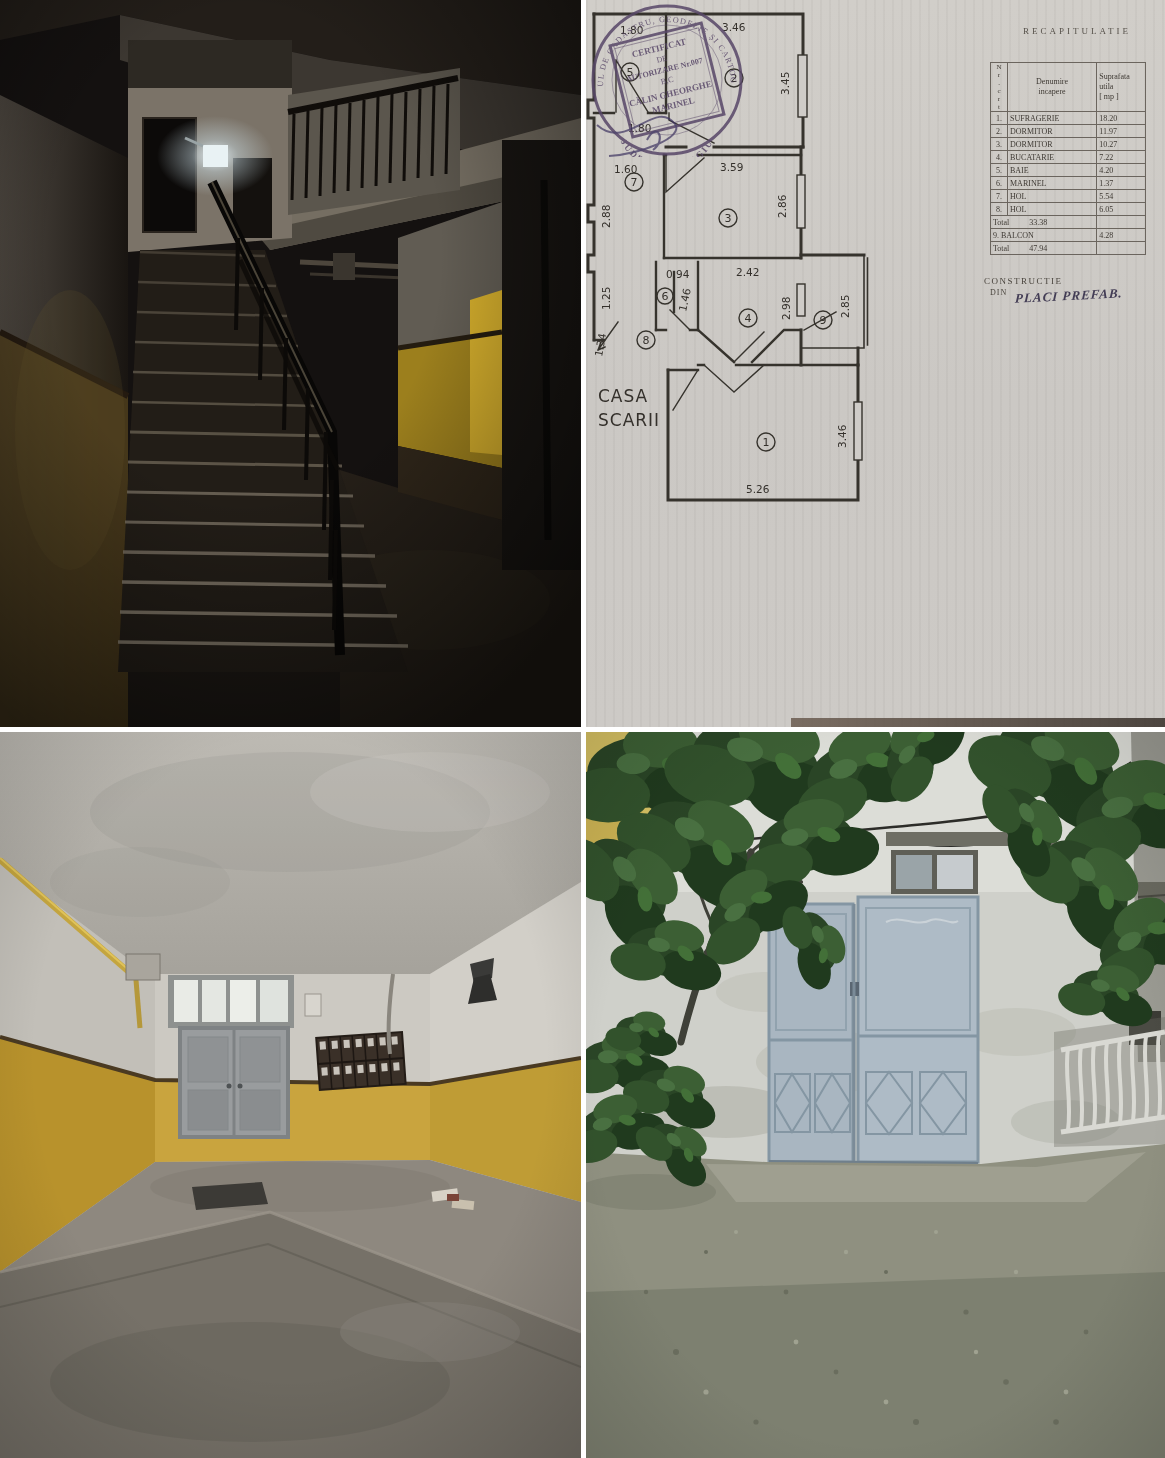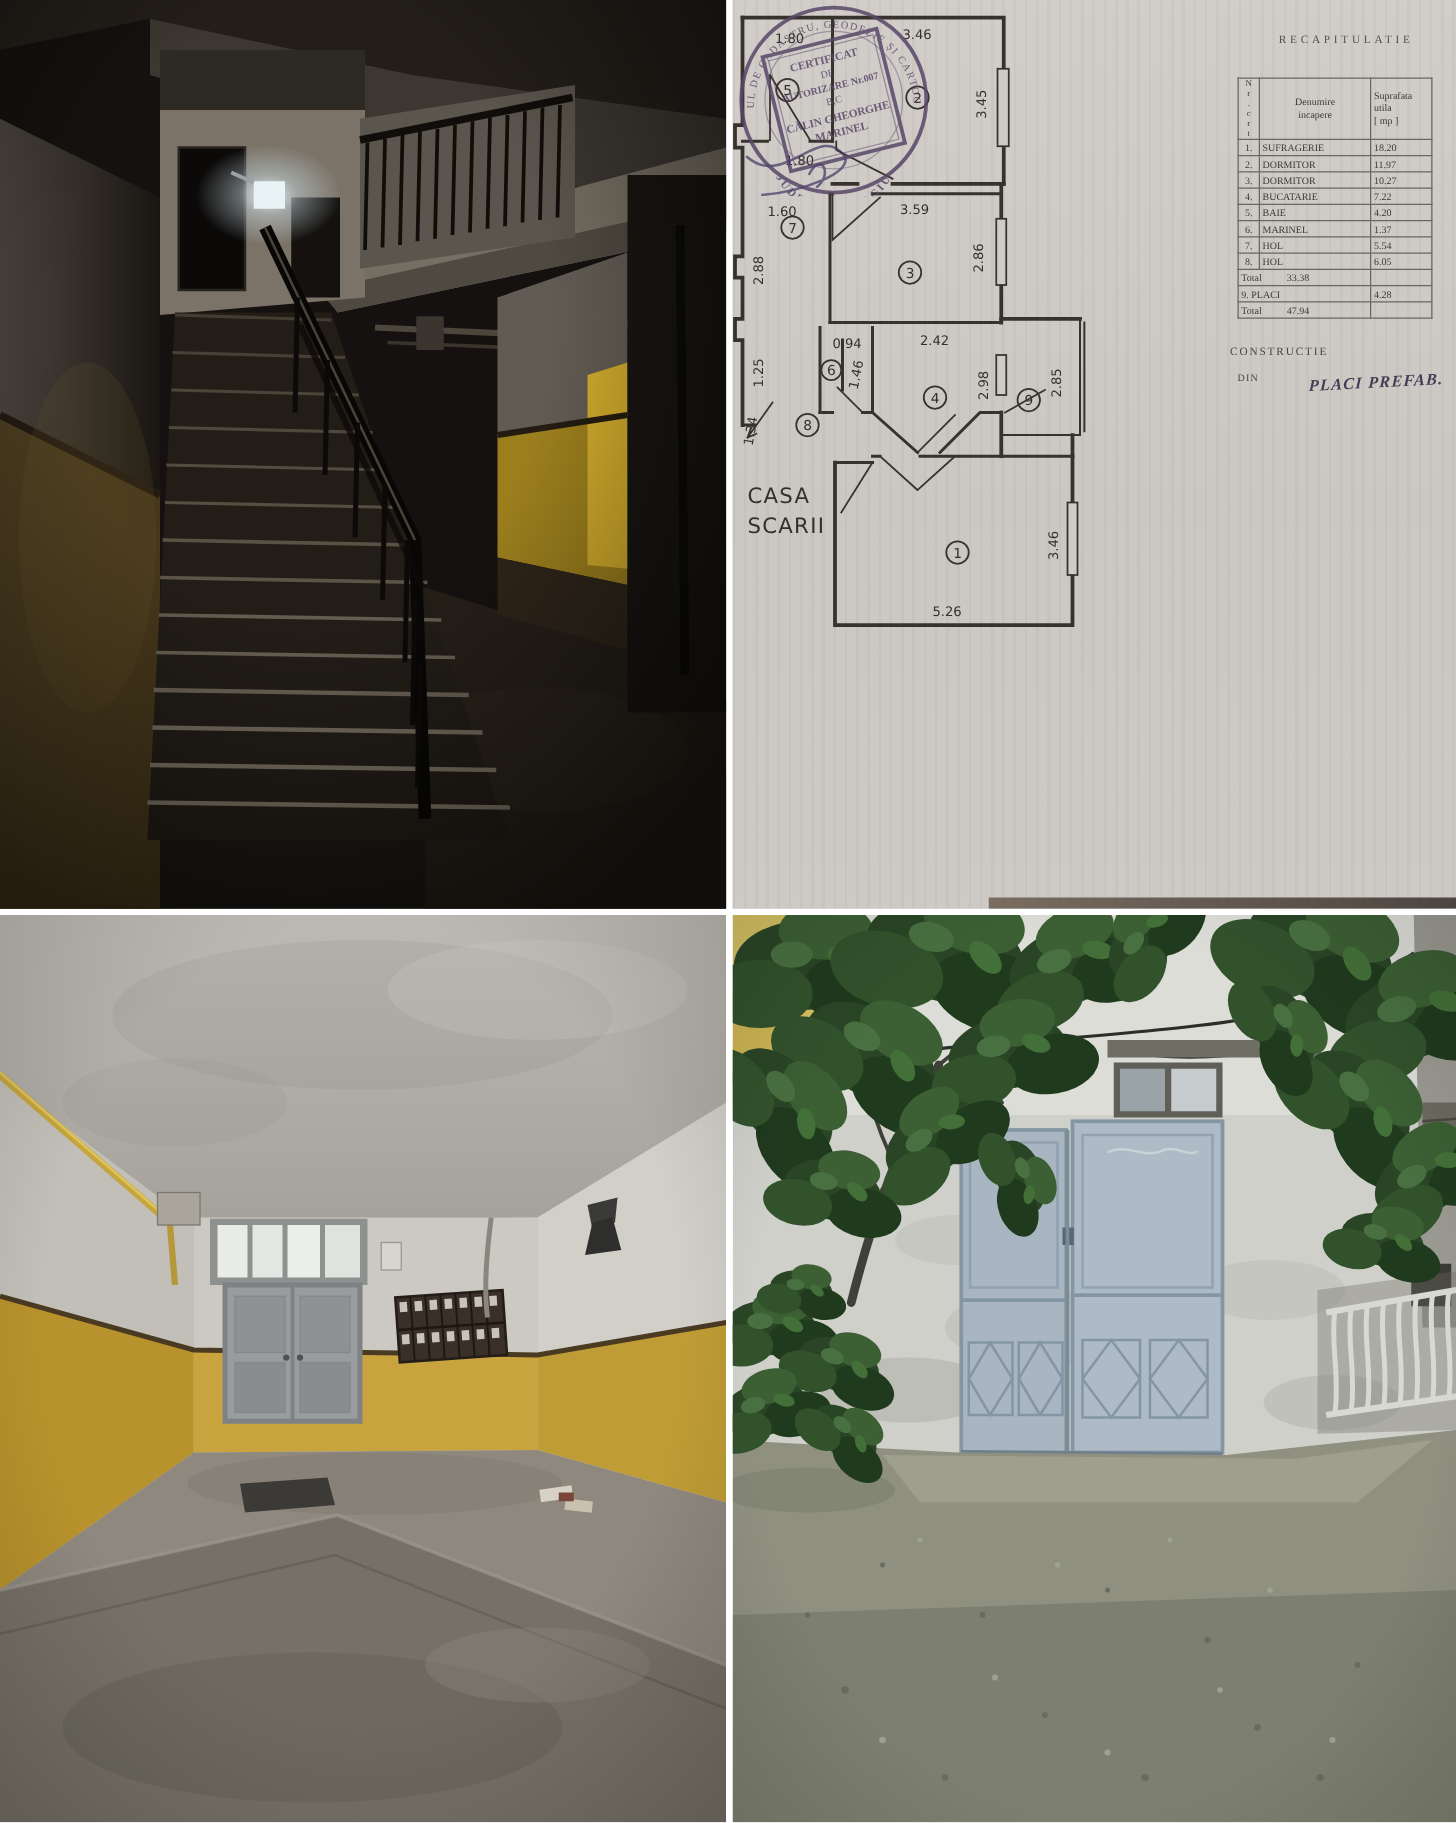--- a/index.html
+++ b/index.html
@@ -20,21 +20,21 @@
   .rec-table td{border:1px solid #6b655e;padding:0 2px;height:12px;}
   .rec-table .th{white-space:pre-line;text-align:center;vertical-align:middle;line-height:1.25;}
   .rec-table .nrcol{width:13px;text-align:center;}
   .rec-table .namecol{width:90px;}
   .rec-table .areacol{width:46px;text-align:left;}
   .rec-table .vert{font-size:7px;line-height:1.15;}
   .tot-val{display:inline-block;margin-left:20px;}
   .construction{position:absolute;left:398px;top:276px;width:175px;color:#4a453e;
     font-family:"Liberation Serif",serif;}
   .construction .c1{text-align:left;font-size:9px;letter-spacing:1.5px;}
-  .construction .c2{margin-top:12px;font-size:8px;display:flex;align-items:flex-start;gap:32px;}
+  .construction .c2{margin-top:2px;font-size:8px;display:flex;align-items:flex-start;}
   .construction .din{margin-left:6px;letter-spacing:1px;}
   .handwrite{display:inline-block;margin-left:8px;font-size:13px;font-style:italic;
     letter-spacing:1px;color:#433d55;transform:rotate(-3deg) skewX(-6deg);font-weight:bold;}
   .scan-strip{position:absolute;left:205px;bottom:0;width:374px;height:9px;opacity:.85;
     background:linear-gradient(90deg,#6b5c50,#362e28);}
   .plan-svg{left:0;top:40px;}
   .stamp-svg{left:412px;top:570px;}
 
   .plan-ink{stroke:#36332d;fill:none;stroke-linecap:square;}
   .dim{font-family:"DejaVu Sans",sans-serif;font-size:10.5px;fill:#34302b;}
@@ -224,21 +224,21 @@
       <tr>
         <td class="nrcol">8.</td>
         <td class="namecol">HOL</td>
         <td class="areacol">6.05</td>
       </tr>
       <tr>
         <td colspan="2"><span>Total</span><span class="tot-val">33.38</span></td>
         <td class="areacol"></td>
       </tr>
       <tr>
-        <td colspan="2"><span>9.</span> <span>PLACI</span></td>
+        <td colspan="2"><span>9.</span> <span>BALCON</span></td>
         <td class="areacol">4.28</td>
       </tr>
       <tr>
         <td colspan="2"><span>Total</span><span class="tot-val">47.94</span></td>
         <td class="areacol"></td>
       </tr>
     </tbody>
       </table>
 
     <div class="construction">

